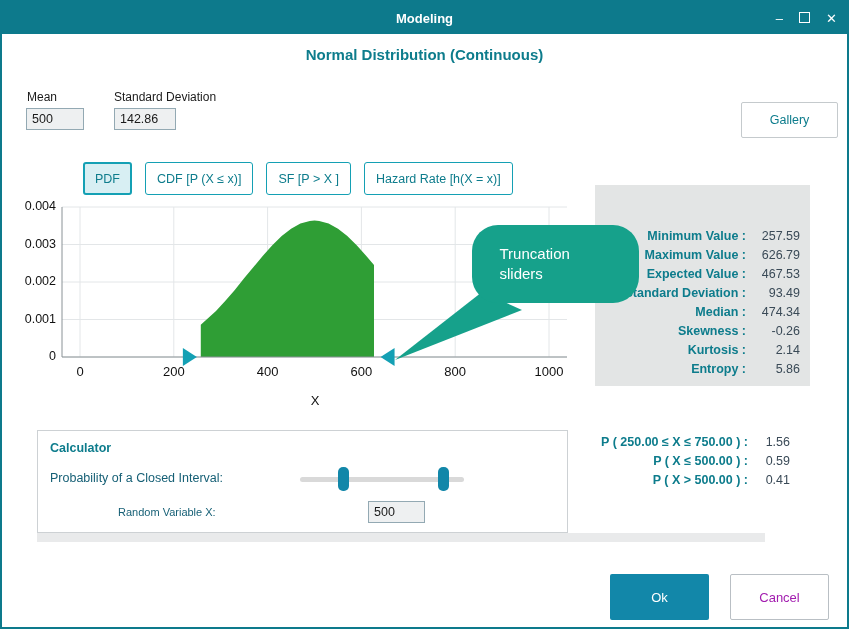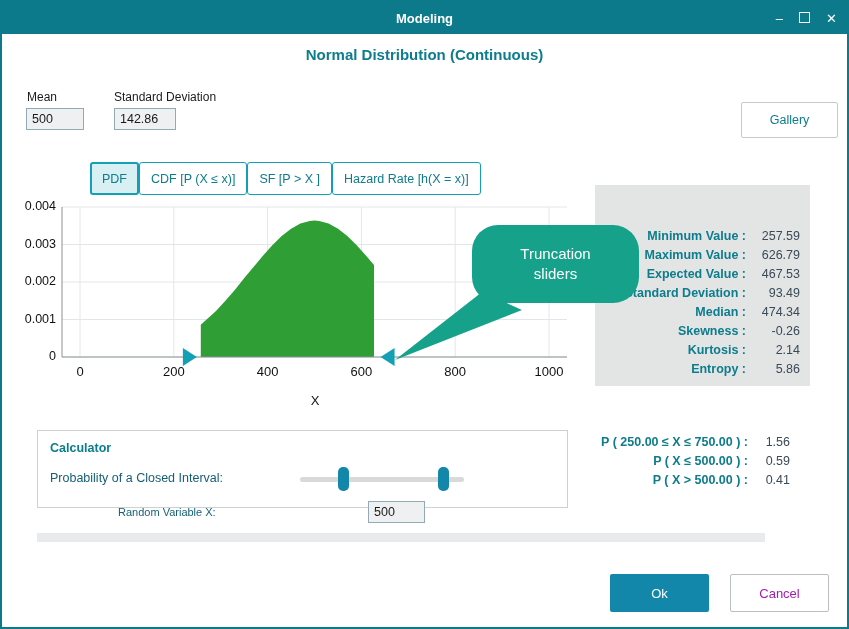--- a/index.html
+++ b/index.html
@@ -31,75 +31,75 @@
     color:#1a1a1a; padding:2px 5px; height:22px; box-sizing:border-box;
     font-family:"Liberation Sans", sans-serif;
   }
   .gallery-btn {
     position:absolute; left:739px; top:100px; width:97px; height:36px;
     background:#fff; border:1px solid #c5cacd; border-radius:2px;
     color:#0d7c8c; font-size:12.5px; display:flex; align-items:center; justify-content:center;
     cursor:pointer;
   }
   
-  .tabs { position:absolute; left:88px; top:160px; display:flex; }
+  .tabs { position:absolute; left:81px; top:160px; display:flex; gap:13px; }
   .tab {
     display:inline-flex; align-items:center; height:33px; padding:0 11px;
     border:1px solid #14a0b4; border-radius:3px; background:#fff; color:#0d7c8c;
     font-size:12.5px; cursor:pointer; box-sizing:border-box; white-space:nowrap;
   }
   .tab.active { background:#d8eff3; border-width:2px; padding:0 10px; }
   
   .plot-svg { position:absolute; left:60px; top:205px; overflow:visible; }
   .ytick { position:absolute; left:6px; width:48px; text-align:right; font-size:12.5px; color:#111; }
   .xtick { position:absolute; top:362px; width:50px; text-align:center; font-size:13px; color:#111; }
   .x-axis-title { position:absolute; left:296px; top:391px; width:34px; text-align:center; font-size:13px; color:#111; }
   
   .callout-tail { position:absolute; left:385px; top:290px; z-index:4; overflow:visible; }
   .callout {
     position:absolute; left:470px; top:223px; width:167px; height:78px;
     background:#16a18b; border-radius:26px; z-index:5; color:#fff;
-    display:flex; align-items:center; justify-content:center; text-align:center;
+    display:flex; align-items:center; justify-content:center; text-align:left;
     font-size:15px; line-height:1.35;
   }
   .callout span { width:112px; display:inline-block; }
   
   .stats-panel {
     position:absolute; left:593px; top:183px; width:215px; height:201px;
     background:#e3e5e5; overflow:hidden; box-sizing:border-box;
     padding:42px 10px 0 0;
   }
   .stat-row { display:flex; justify-content:flex-end; white-space:nowrap; line-height:19px; font-size:12.5px; }
   .stat-label { color:#0d7c8c; font-weight:bold; }
   .stat-value { color:#3a4a57; width:50px; text-align:right; margin-left:4px; }
   
   .prob-block { position:absolute; left:556px; top:431px; width:232px; }
   .prob-row { display:flex; justify-content:flex-end; white-space:nowrap; line-height:19px; font-size:12.5px; }
   .prob-label { color:#0d7c8c; font-weight:bold; }
   .prob-value { color:#3a4a57; width:38px; text-align:right; margin-left:4px; }
   
   .calc-shadow { position:absolute; left:35px; top:531px; width:728px; height:9px; background:#e9eaeb; }
   .calculator {
-    position:absolute; left:35px; top:428px; width:531px; height:78px;
+    position:absolute; left:35px; top:428px; width:531px; height:103px;
     background:#fff; border:1px solid #cdd1d4; box-sizing:border-box;
   }
   .calc-title { position:absolute; left:12px; top:10px; color:#0d7c8c; font-weight:bold; font-size:12.5px; }
   .calc-interval-label { position:absolute; left:12px; top:40px; color:#155f75; font-size:12.5px; }
   .slider-track {
     position:absolute; left:262px; top:46px; width:164px; height:5px;
     background:#d9d9d9; border-radius:3px; cursor:pointer;
   }
   .slider-handle {
     position:absolute; top:-10px; width:11px; height:24px;
     background:#1287a9; border-radius:5px; cursor:grab;
   }
   .calc-random-label { position:absolute; left:80px; top:75px; color:#155f75; font-size:11px; }
   .calc-input { left:330px; top:70px; width:57px; }
   
-  .btn { position:absolute; width:99px; height:38px; border-radius:2px; font-size:13px;
+  .btn { position:absolute; width:99px; height:46px; border-radius:2px; font-size:13px;
          display:flex; align-items:center; justify-content:center; cursor:pointer; box-sizing:border-box;
          font-family:"Liberation Sans", sans-serif; }
   .btn-ok { left:608px; top:572px; background:#1287a9; color:#fff; border:none; }
   .btn-cancel { left:728px; top:572px; background:#fff; color:#a21caf; border:1px solid #b9bfc4; }
 </style>
 </head>
 <body>
 
 <div class="titlebar">
   <span>Modeling</span>

